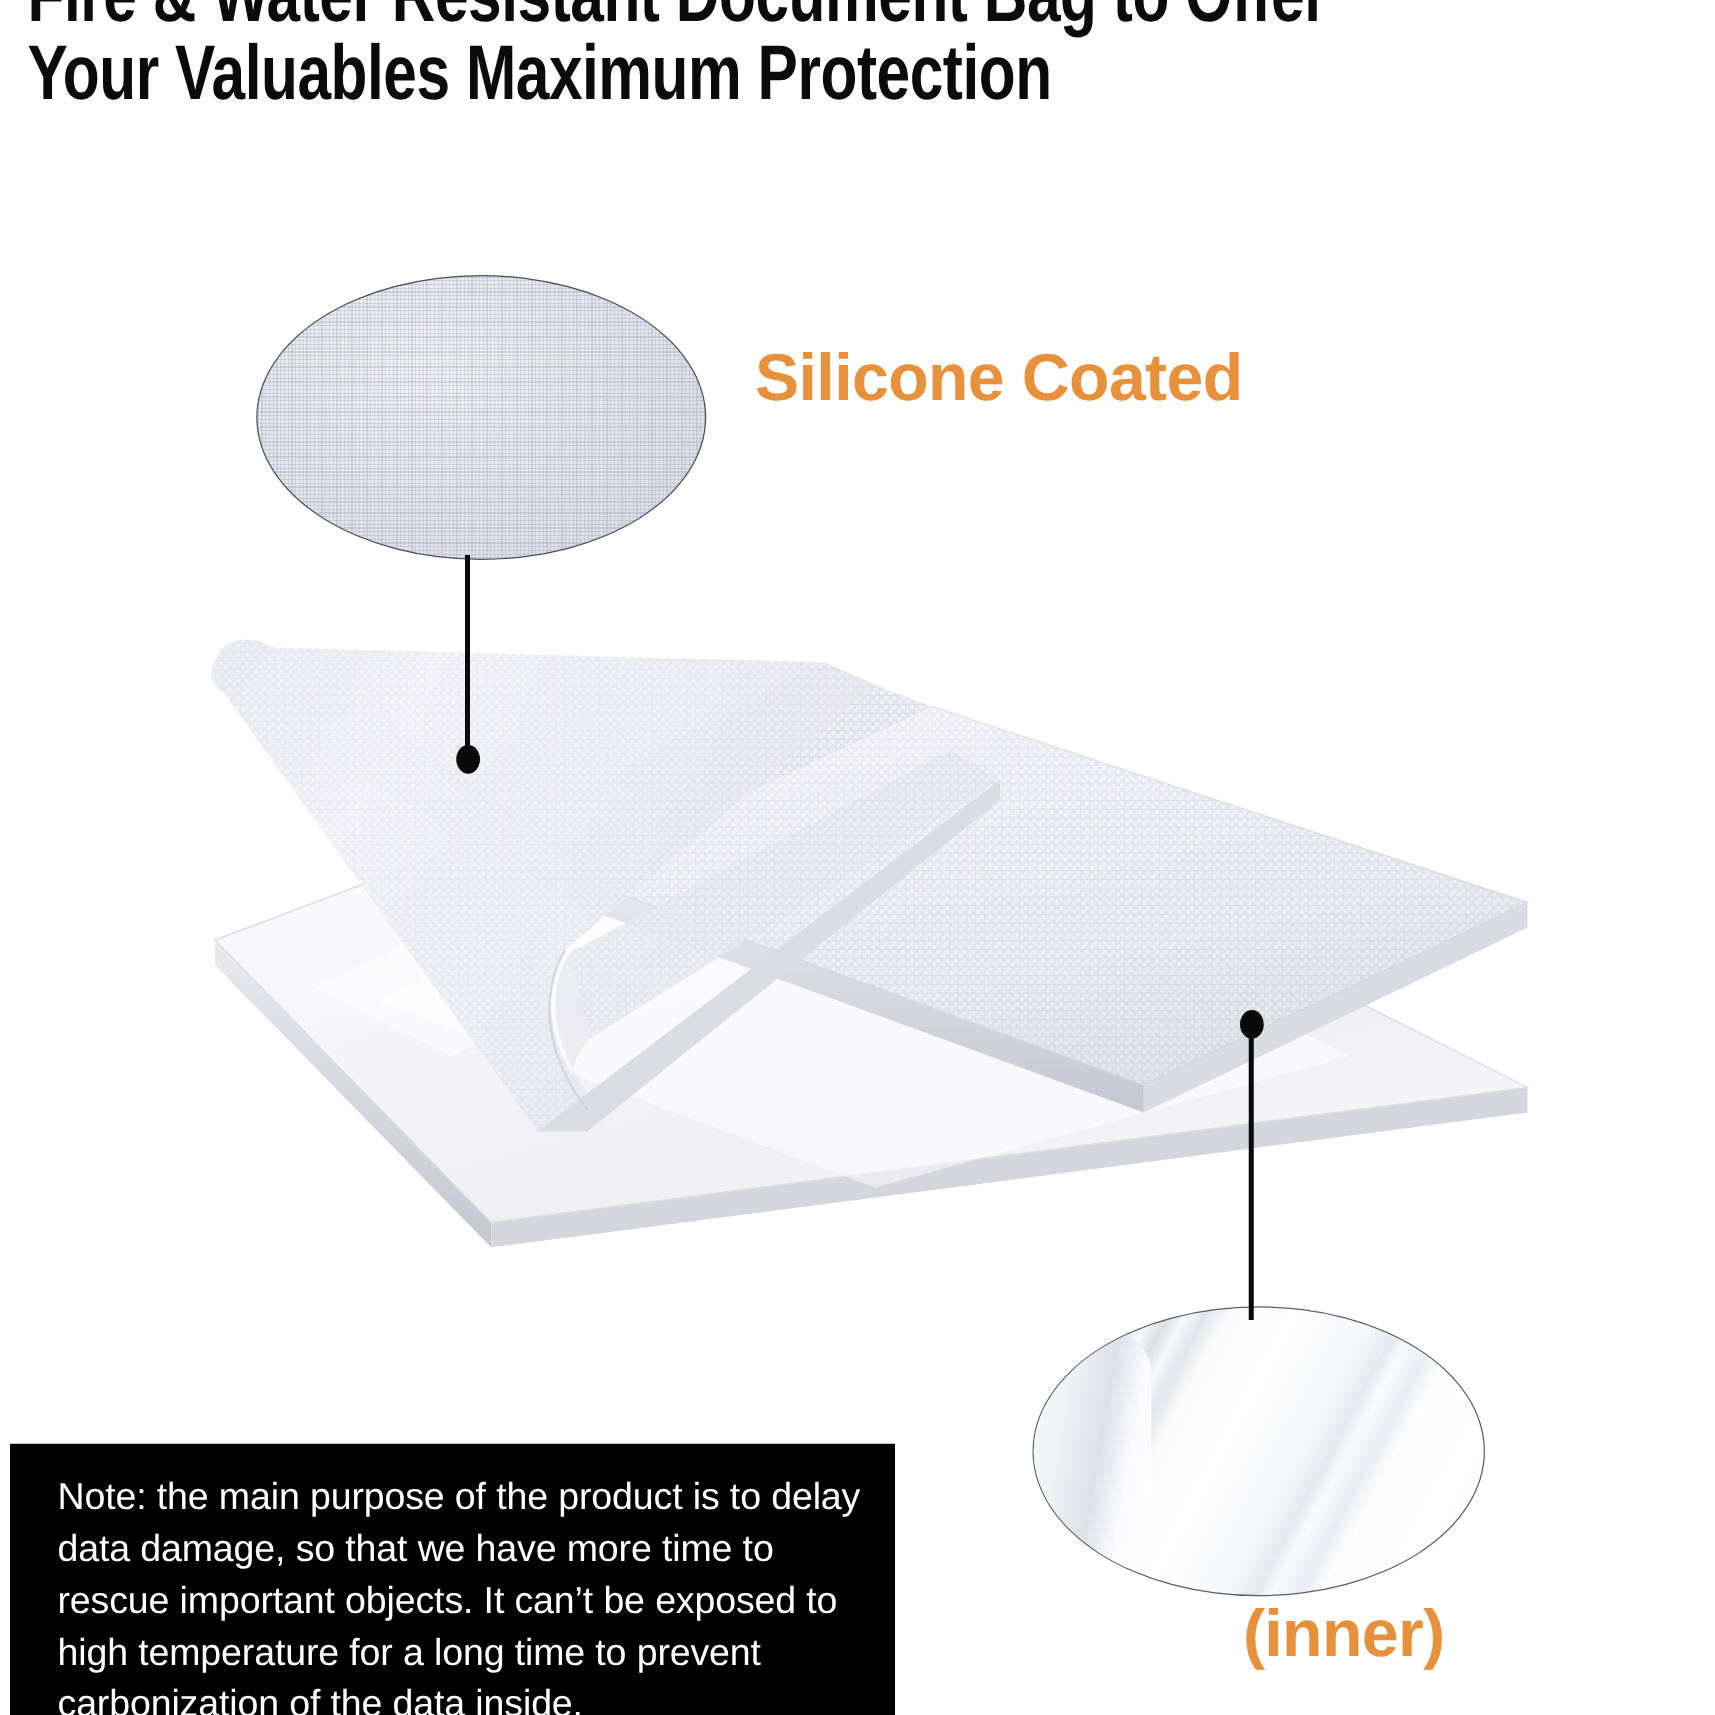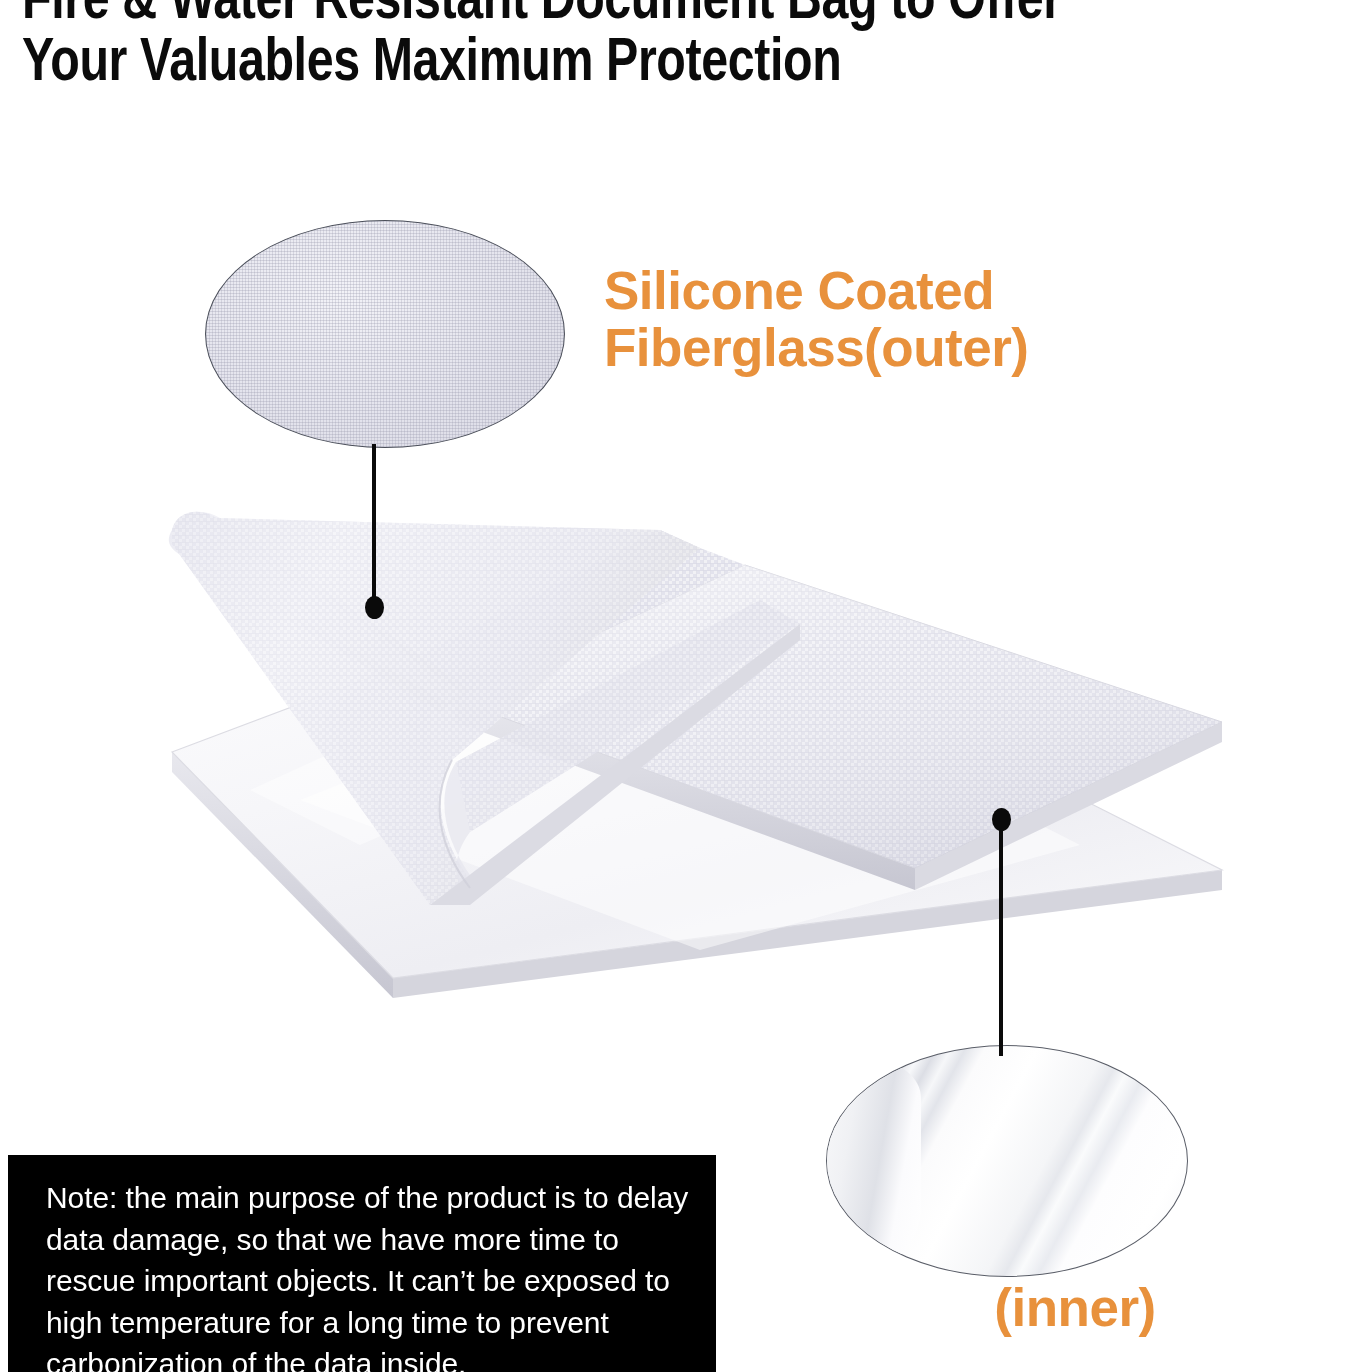--- a/index.html
+++ b/index.html
@@ -44,21 +44,21 @@
     left:604px;
     top:262px;
     width:560px;
     font-family:"Liberation Sans", sans-serif;
     font-weight:bold;
     font-size:53px;
     line-height:57px;
     color:#E8913C;
     letter-spacing:-0.5px;
   }
-  .lbl-outer .ln { display:block; white-space:nowrap; }
+  .lbl-outer .ln { display:block; white-space:nowrap;margin-top:12px; }
 
   .lbl-inner {
     position:absolute;
     left:840px;
     top:1279px;
     width:470px;
     text-align:center;
     font-family:"Liberation Sans", sans-serif;
     font-weight:bold;
     font-size:53px;
@@ -282,21 +282,20 @@
     <div class="dot"></div>
   </div>
 
   <div class="leader" id="leader-bottom">
     <div class="stem"></div>
     <div class="dot"></div>
   </div>
 
   <div class="lbl-outer">
     <span class="ln">Silicone Coated</span>
-    <span class="ln">Fiberglass(outer)</span>
   </div>
 
   <div class="lbl-inner">
     <span class="ln">(inner)</span>
   </div>
 
   <div class="note-box">
     <div class="note-text">Note: the main purpose of the product is to delay data damage, so that we have more time to rescue important objects. It can’t be exposed to high temperature for a long time to prevent carbonization of the data inside.</div>
   </div>
 

